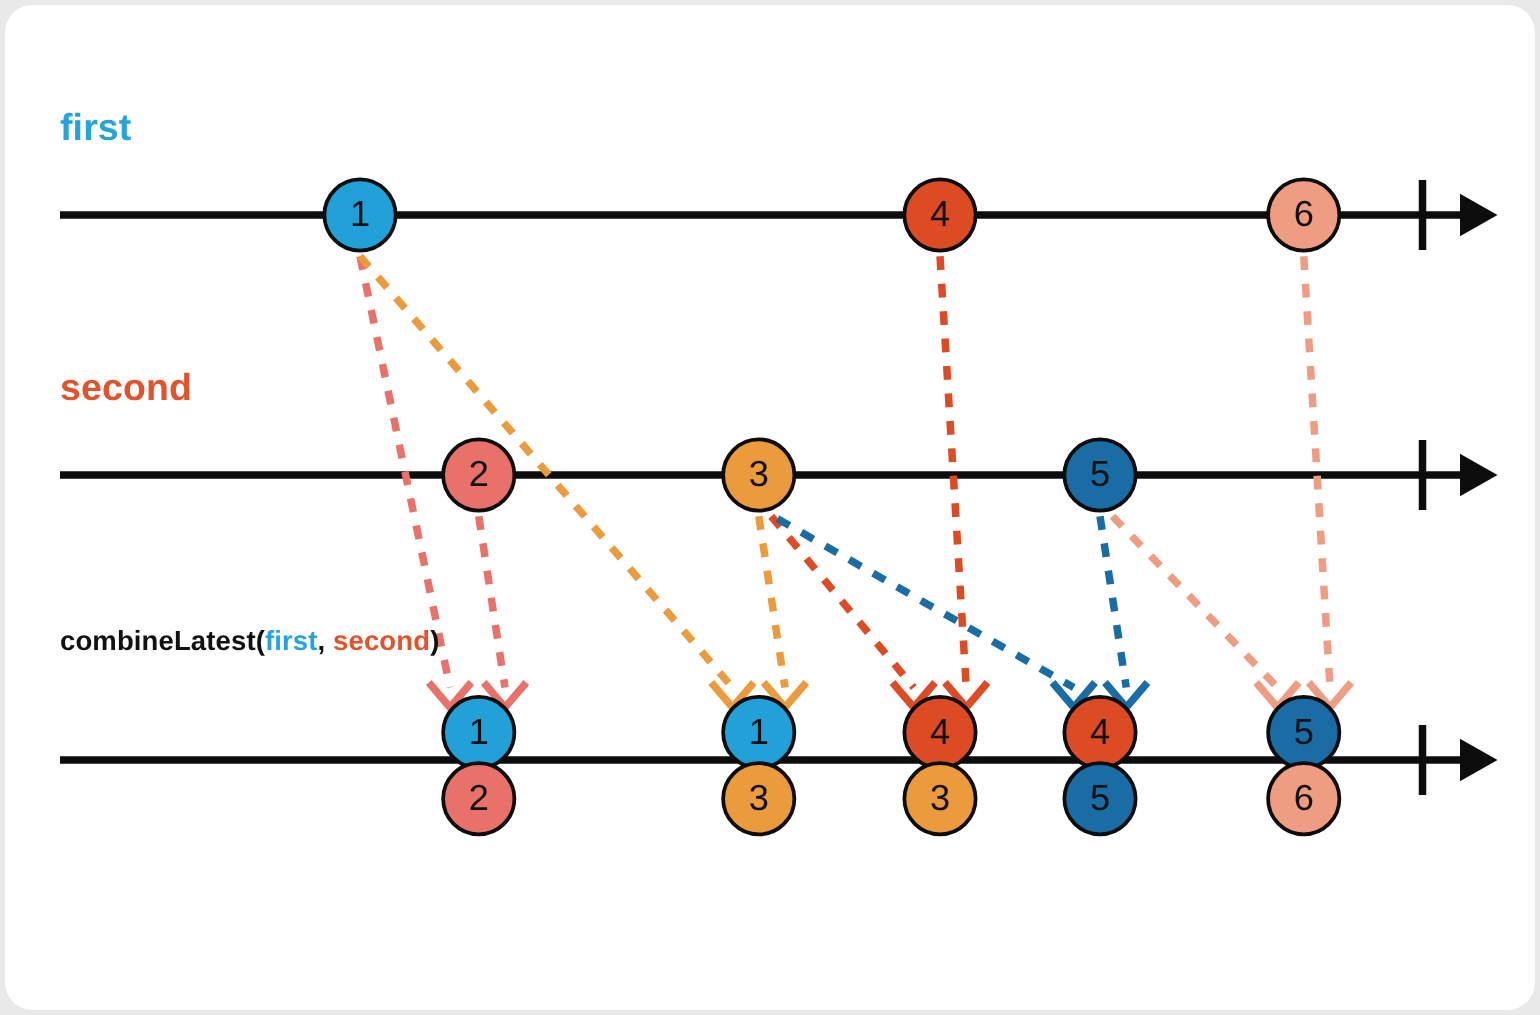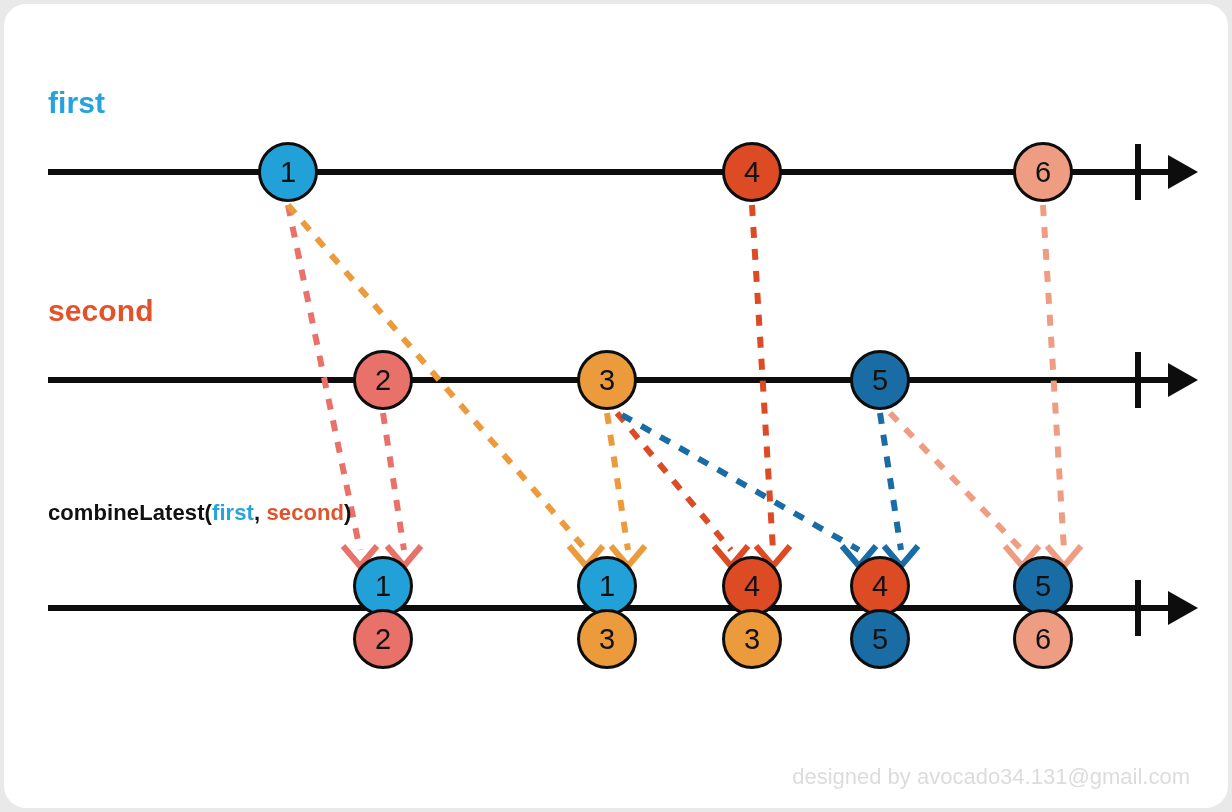--- a/index.html
+++ b/index.html
@@ -200,15 +200,14 @@
         <span>5</span>
       </div>
       <div class="marble" style="left: 1013px; top: 556px; background: rgb(26, 108, 164);">
         <span>5</span>
       </div>
       <div class="marble" style="left: 1013px; top: 609px; background: rgb(239, 157, 130);">
         <span>6</span>
       </div>
     </div>
 
-  <div id="footer">designed by avocado34.131@gmail.com</div>
 
 </div>
 
 </body></html>

